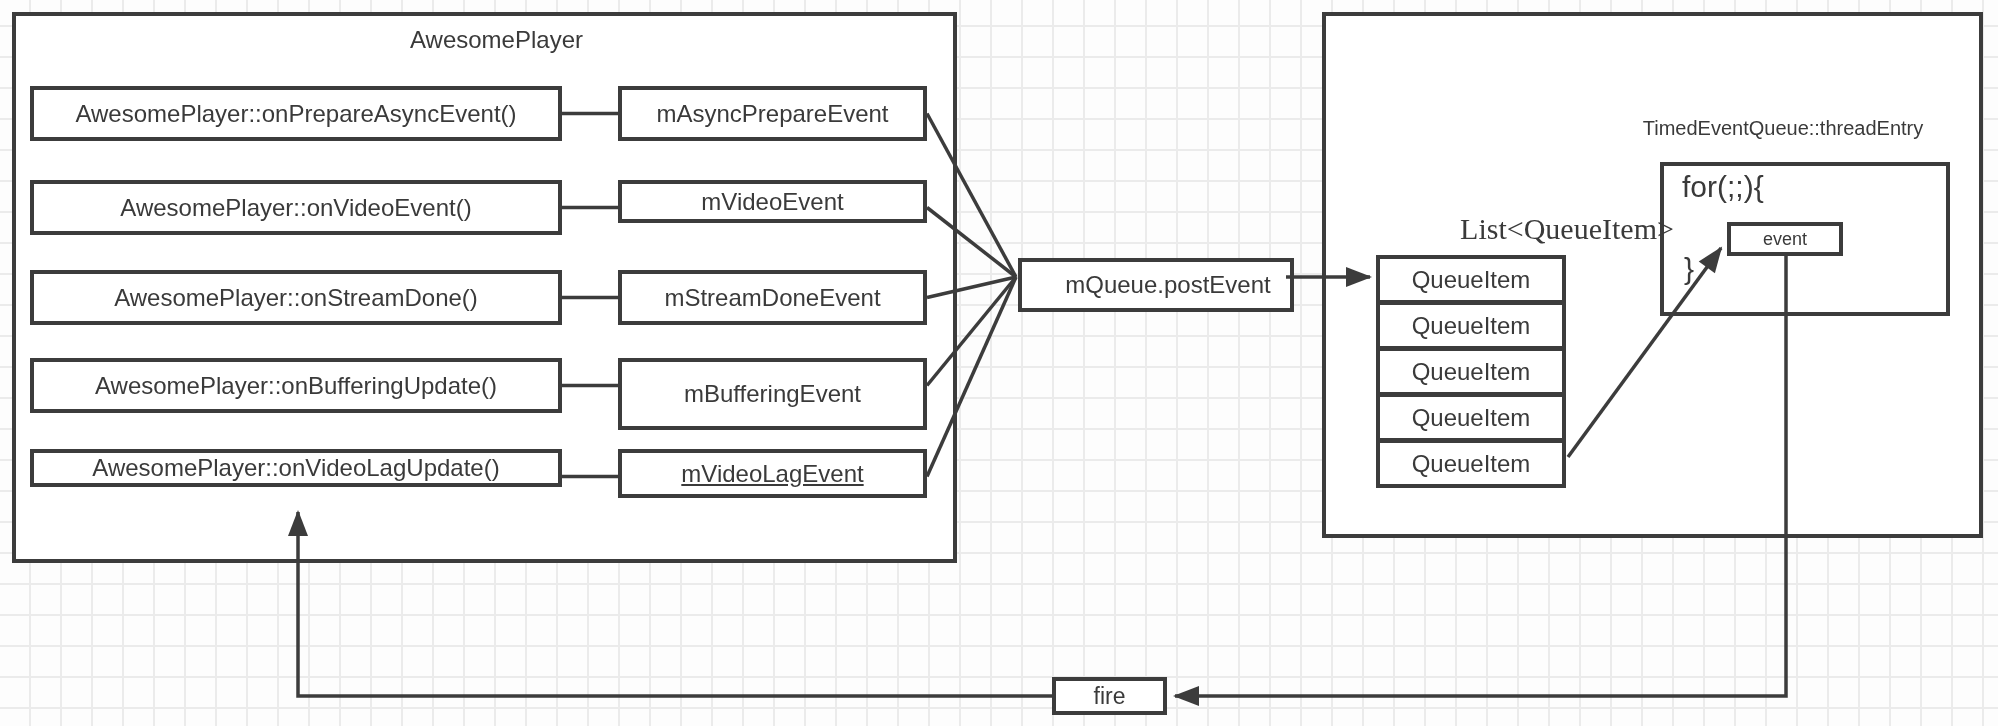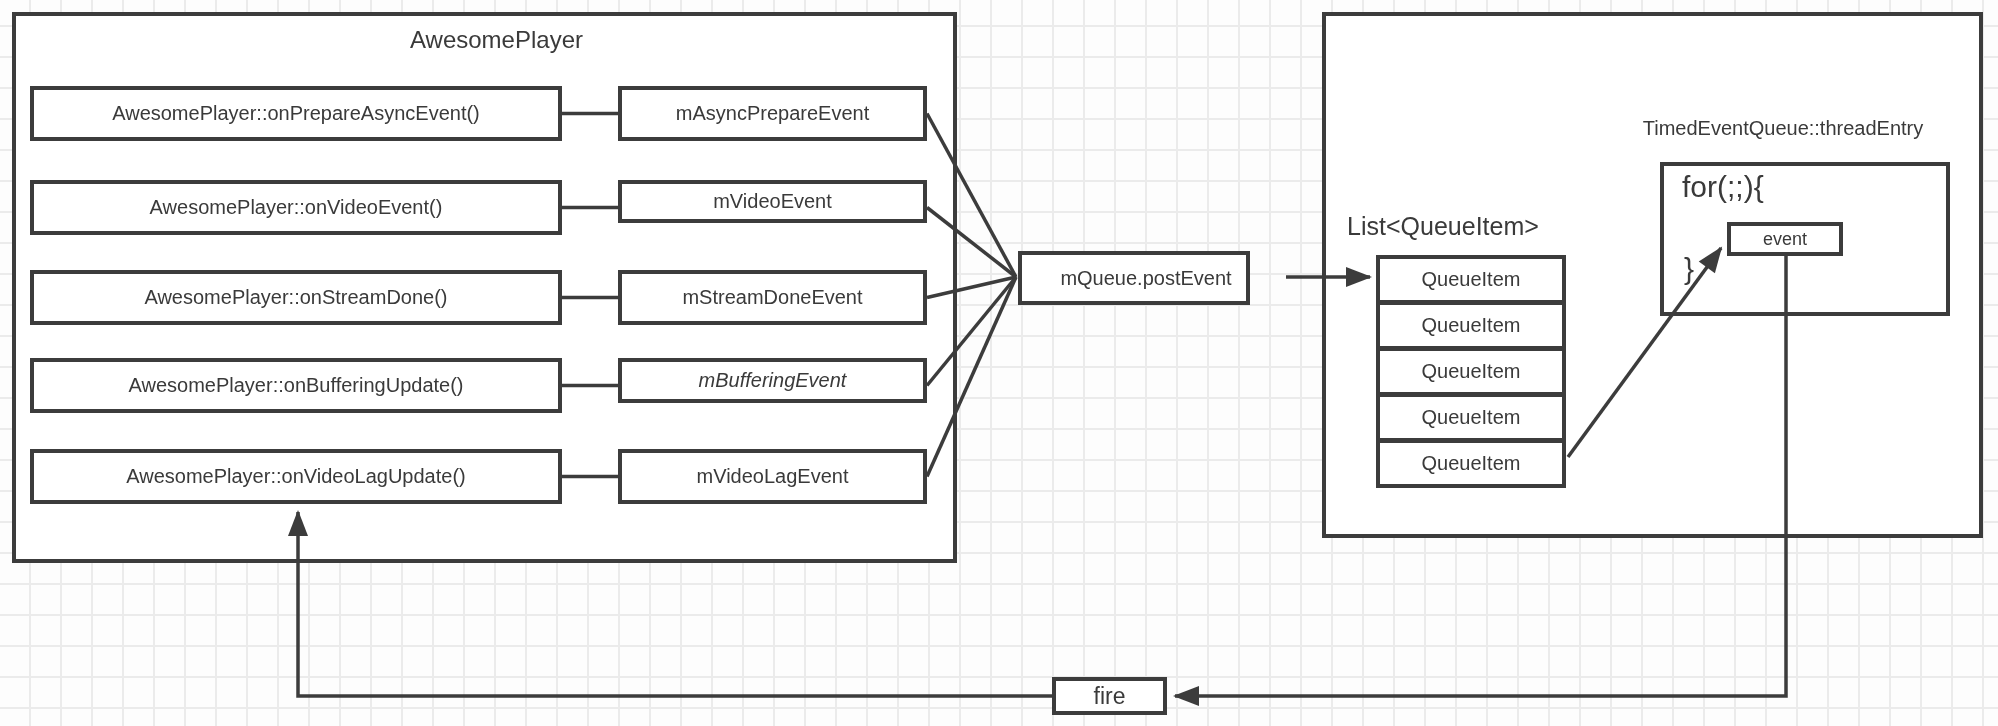--- a/index.html
+++ b/index.html
@@ -19,21 +19,21 @@
   .box{
     position:absolute;
     box-sizing:border-box;
     border:4px solid #3c3c3c;
     background:#ffffff;
   }
   .bigbox{z-index:1;}
   .node{
     z-index:2;
     display:flex;align-items:center;justify-content:center;
-    font-size:20px;
+    font-size:24px;
     white-space:nowrap;
   }
   .label{
     position:absolute;z-index:2;
     text-align:center;white-space:nowrap;
     font-size:23px;
     padding-left:12px;
   }
   .codeline{
     position:absolute;z-index:3;
@@ -49,35 +49,35 @@
 </head>
 <body>
 
 <div id="stage">
 
   <div class="box bigbox" style="left:12px;top:12px;width:945px;height:551px;"></div>
   <div class="box bigbox" style="left:1322px;top:12px;width:661px;height:526px;"></div>
 
   <div class="label" style="left:12px;top:26px;width:945px;font-size:24px;">AwesomePlayer</div>
   <div class="label" style="left:1561px;top:117px;width:420px;font-size:20px;">TimedEventQueue::threadEntry</div>
-  <div class="label" style="left:1316px;top:212px;width:230px;font-size:25px;">List&lt;QueueItem&gt;</div>
+  <div class="label" style="left:1440px;top:212px;width:230px;font-size:30px;font-family:Liberation Serif, serif;">List&lt;QueueItem&gt;</div>
 
   <div class="box node" style="left:30px;top:86px;width:532px;height:55px;">AwesomePlayer::onPrepareAsyncEvent()</div>
   <div class="box node" style="left:30px;top:180px;width:532px;height:55px;">AwesomePlayer::onVideoEvent()</div>
   <div class="box node" style="left:30px;top:358px;width:532px;height:55px;">AwesomePlayer::onBufferingUpdate()</div>
   <div class="box node" style="left:30px;top:270px;width:532px;height:55px;">AwesomePlayer::onStreamDone()</div>
-  <div class="box node" style="left:30px;top:449px;width:532px;height:55px;">AwesomePlayer::onVideoLagUpdate()</div>
+  <div class="box node" style="left:30px;top:449px;width:532px;height:38px;">AwesomePlayer::onVideoLagUpdate()</div>
 
   <div class="box node" style="left:618px;top:86px;width:309px;height:55px;">mAsyncPrepareEvent</div>
   <div class="box node" style="left:618px;top:180px;width:309px;height:43px;">mVideoEvent</div>
   <div class="box node" style="left:618px;top:270px;width:309px;height:55px;">mStreamDoneEvent</div>
-  <div class="box node" style="left:618px;top:358px;width:309px;height:45px;font-style:italic;">mBufferingEvent</div>
-  <div class="box node" style="left:618px;top:449px;width:309px;height:55px;">mVideoLagEvent</div>
+  <div class="box node" style="left:618px;top:358px;width:309px;height:72px;">mBufferingEvent</div>
+  <div class="box node" style="left:618px;top:449px;width:309px;height:49px;text-decoration:underline;">mVideoLagEvent</div>
 
-  <div class="box node" style="left:1018px;top:251px;width:232px;height:54px;padding-left:24px;">mQueue.postEvent</div>
+  <div class="box node" style="left:1018px;top:258px;width:276px;height:54px;padding-left:24px;">mQueue.postEvent</div>
 
   <div class="box bigbox" style="left:1660px;top:162px;width:290px;height:154px;"></div>
   <div class="codeline" style="left:1682px;top:170px;">for(;;){</div>
   <div class="codeline" style="left:1684px;top:252px;">}</div>
   <div class="box node" style="left:1727px;top:222px;width:116px;height:34px;font-size:18px;z-index:4;">event</div>
 
   <div class="box node" style="left:1376px;top:255px;width:190px;height:49px;">QueueItem</div>
   <div class="box node" style="left:1376px;top:301px;width:190px;height:49px;">QueueItem</div>
   <div class="box node" style="left:1376px;top:347px;width:190px;height:49px;">QueueItem</div>
   <div class="box node" style="left:1376px;top:393px;width:190px;height:49px;">QueueItem</div>

